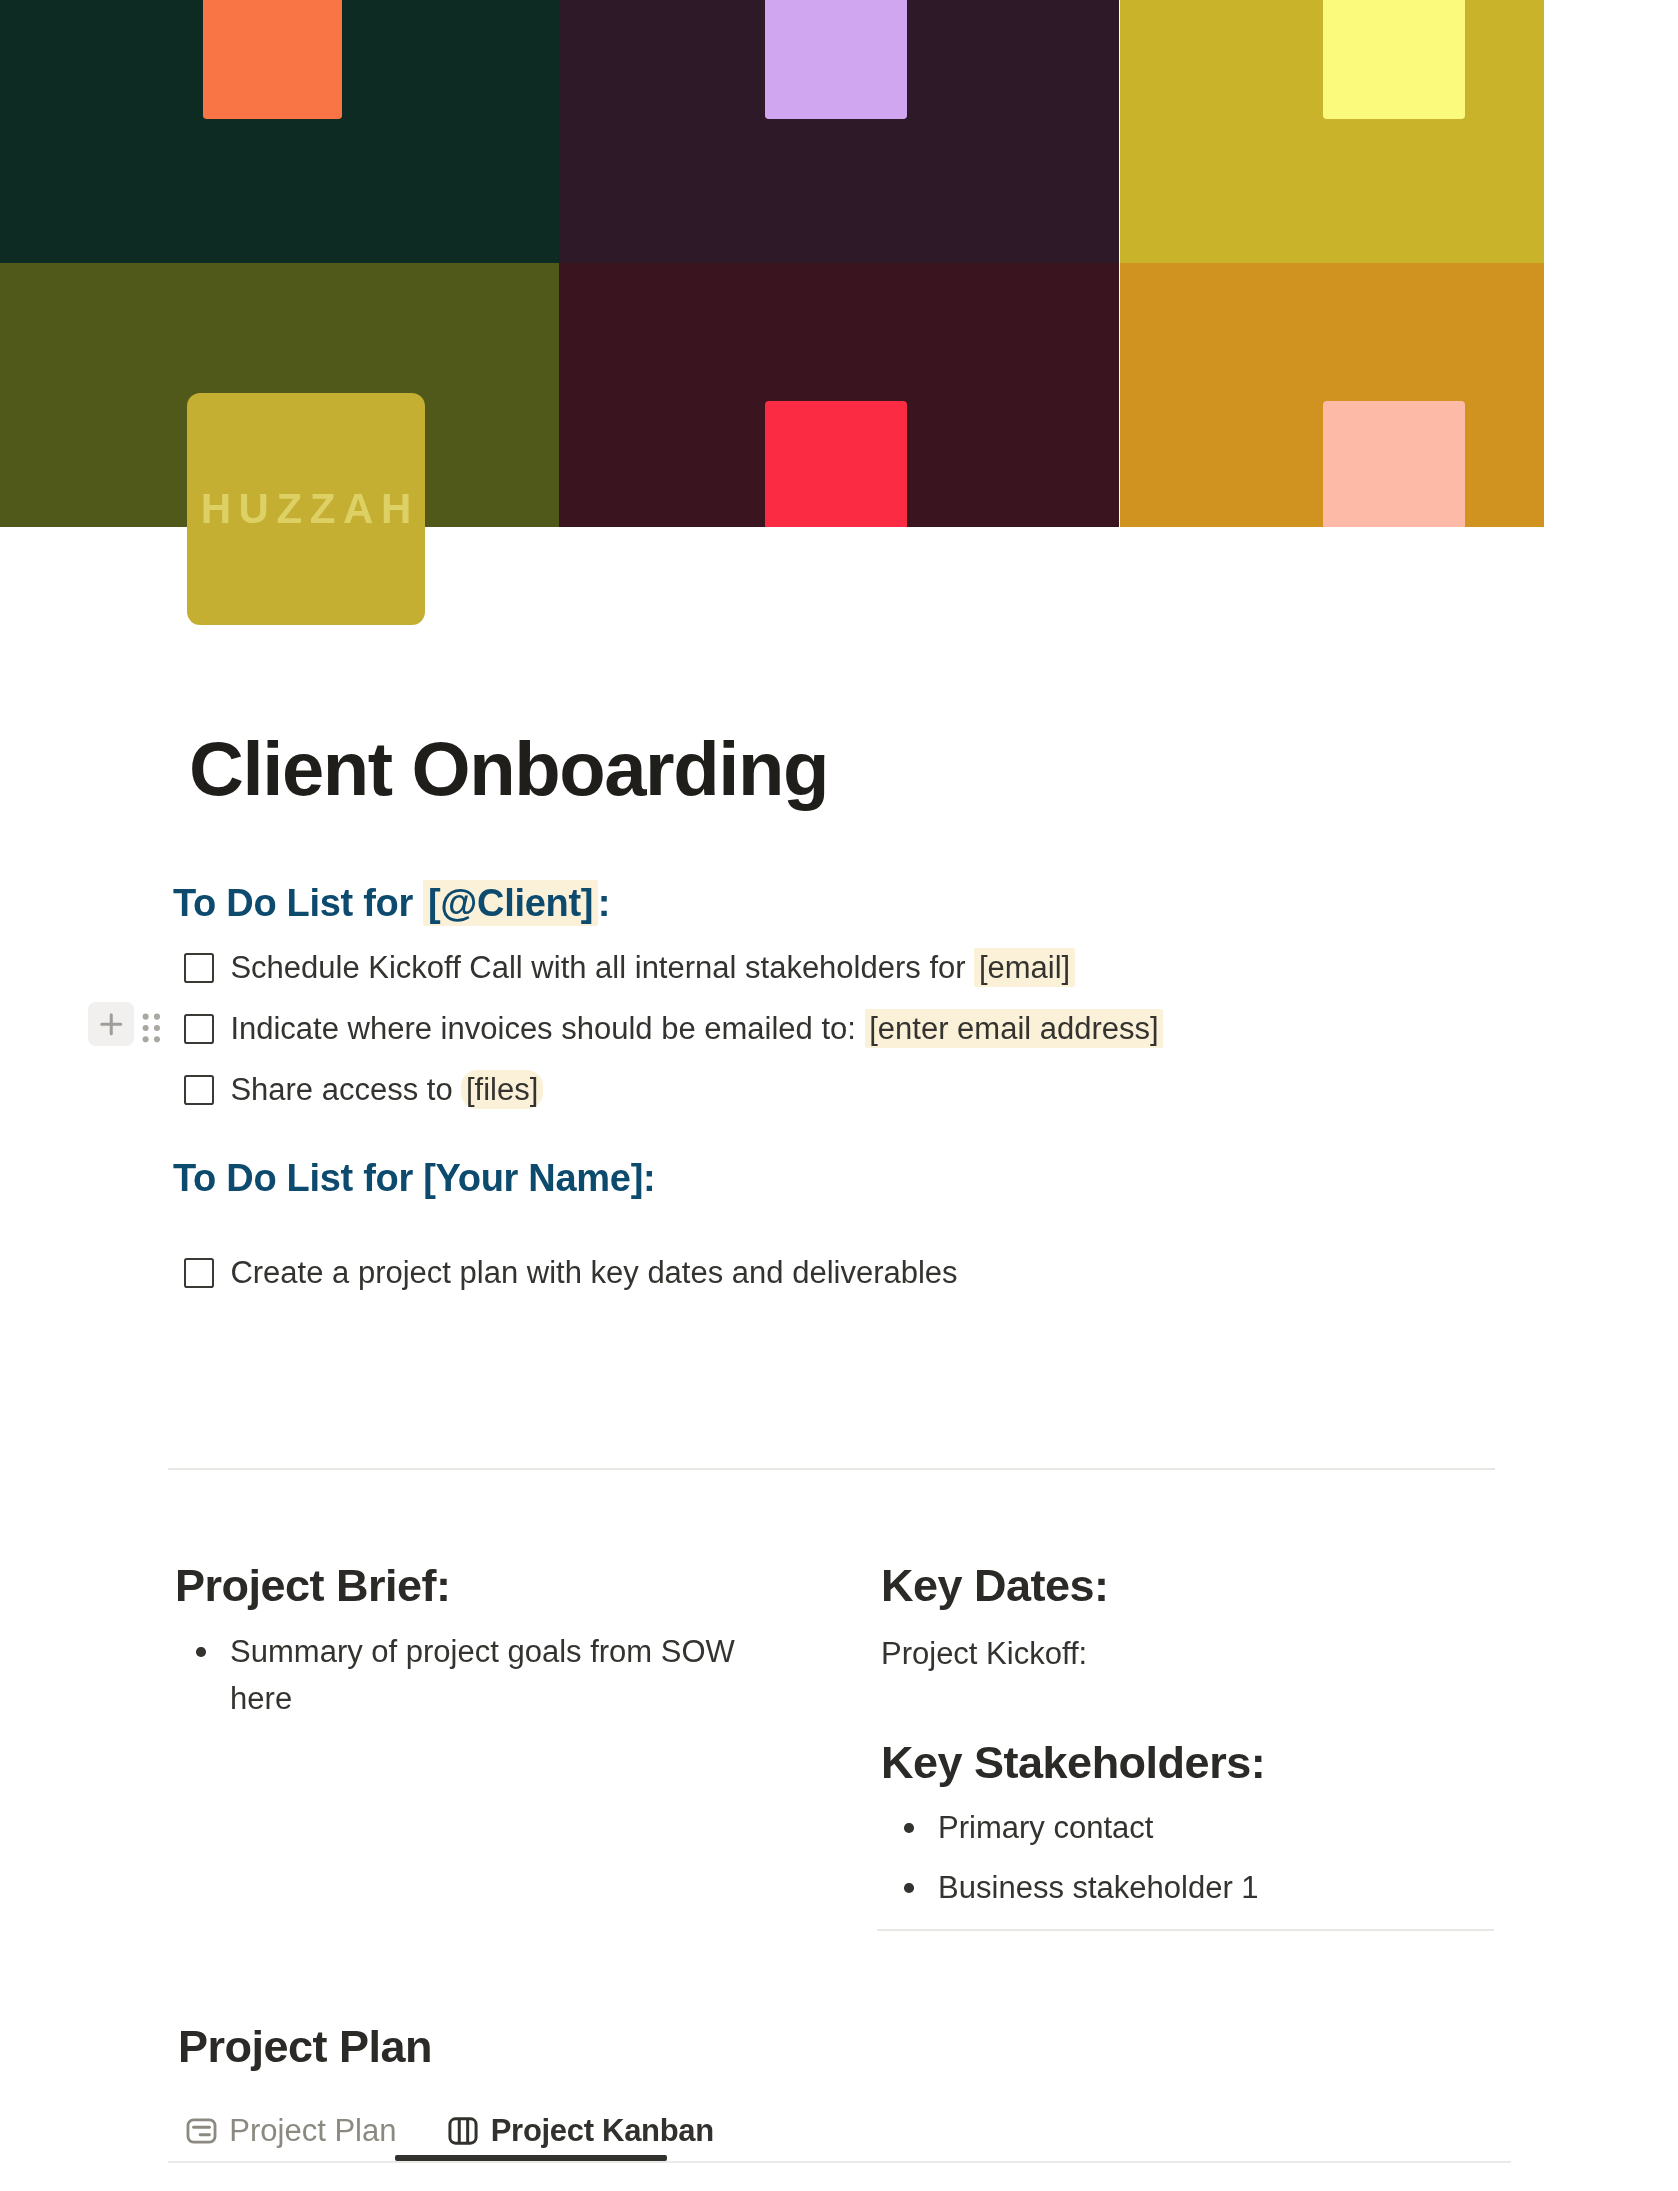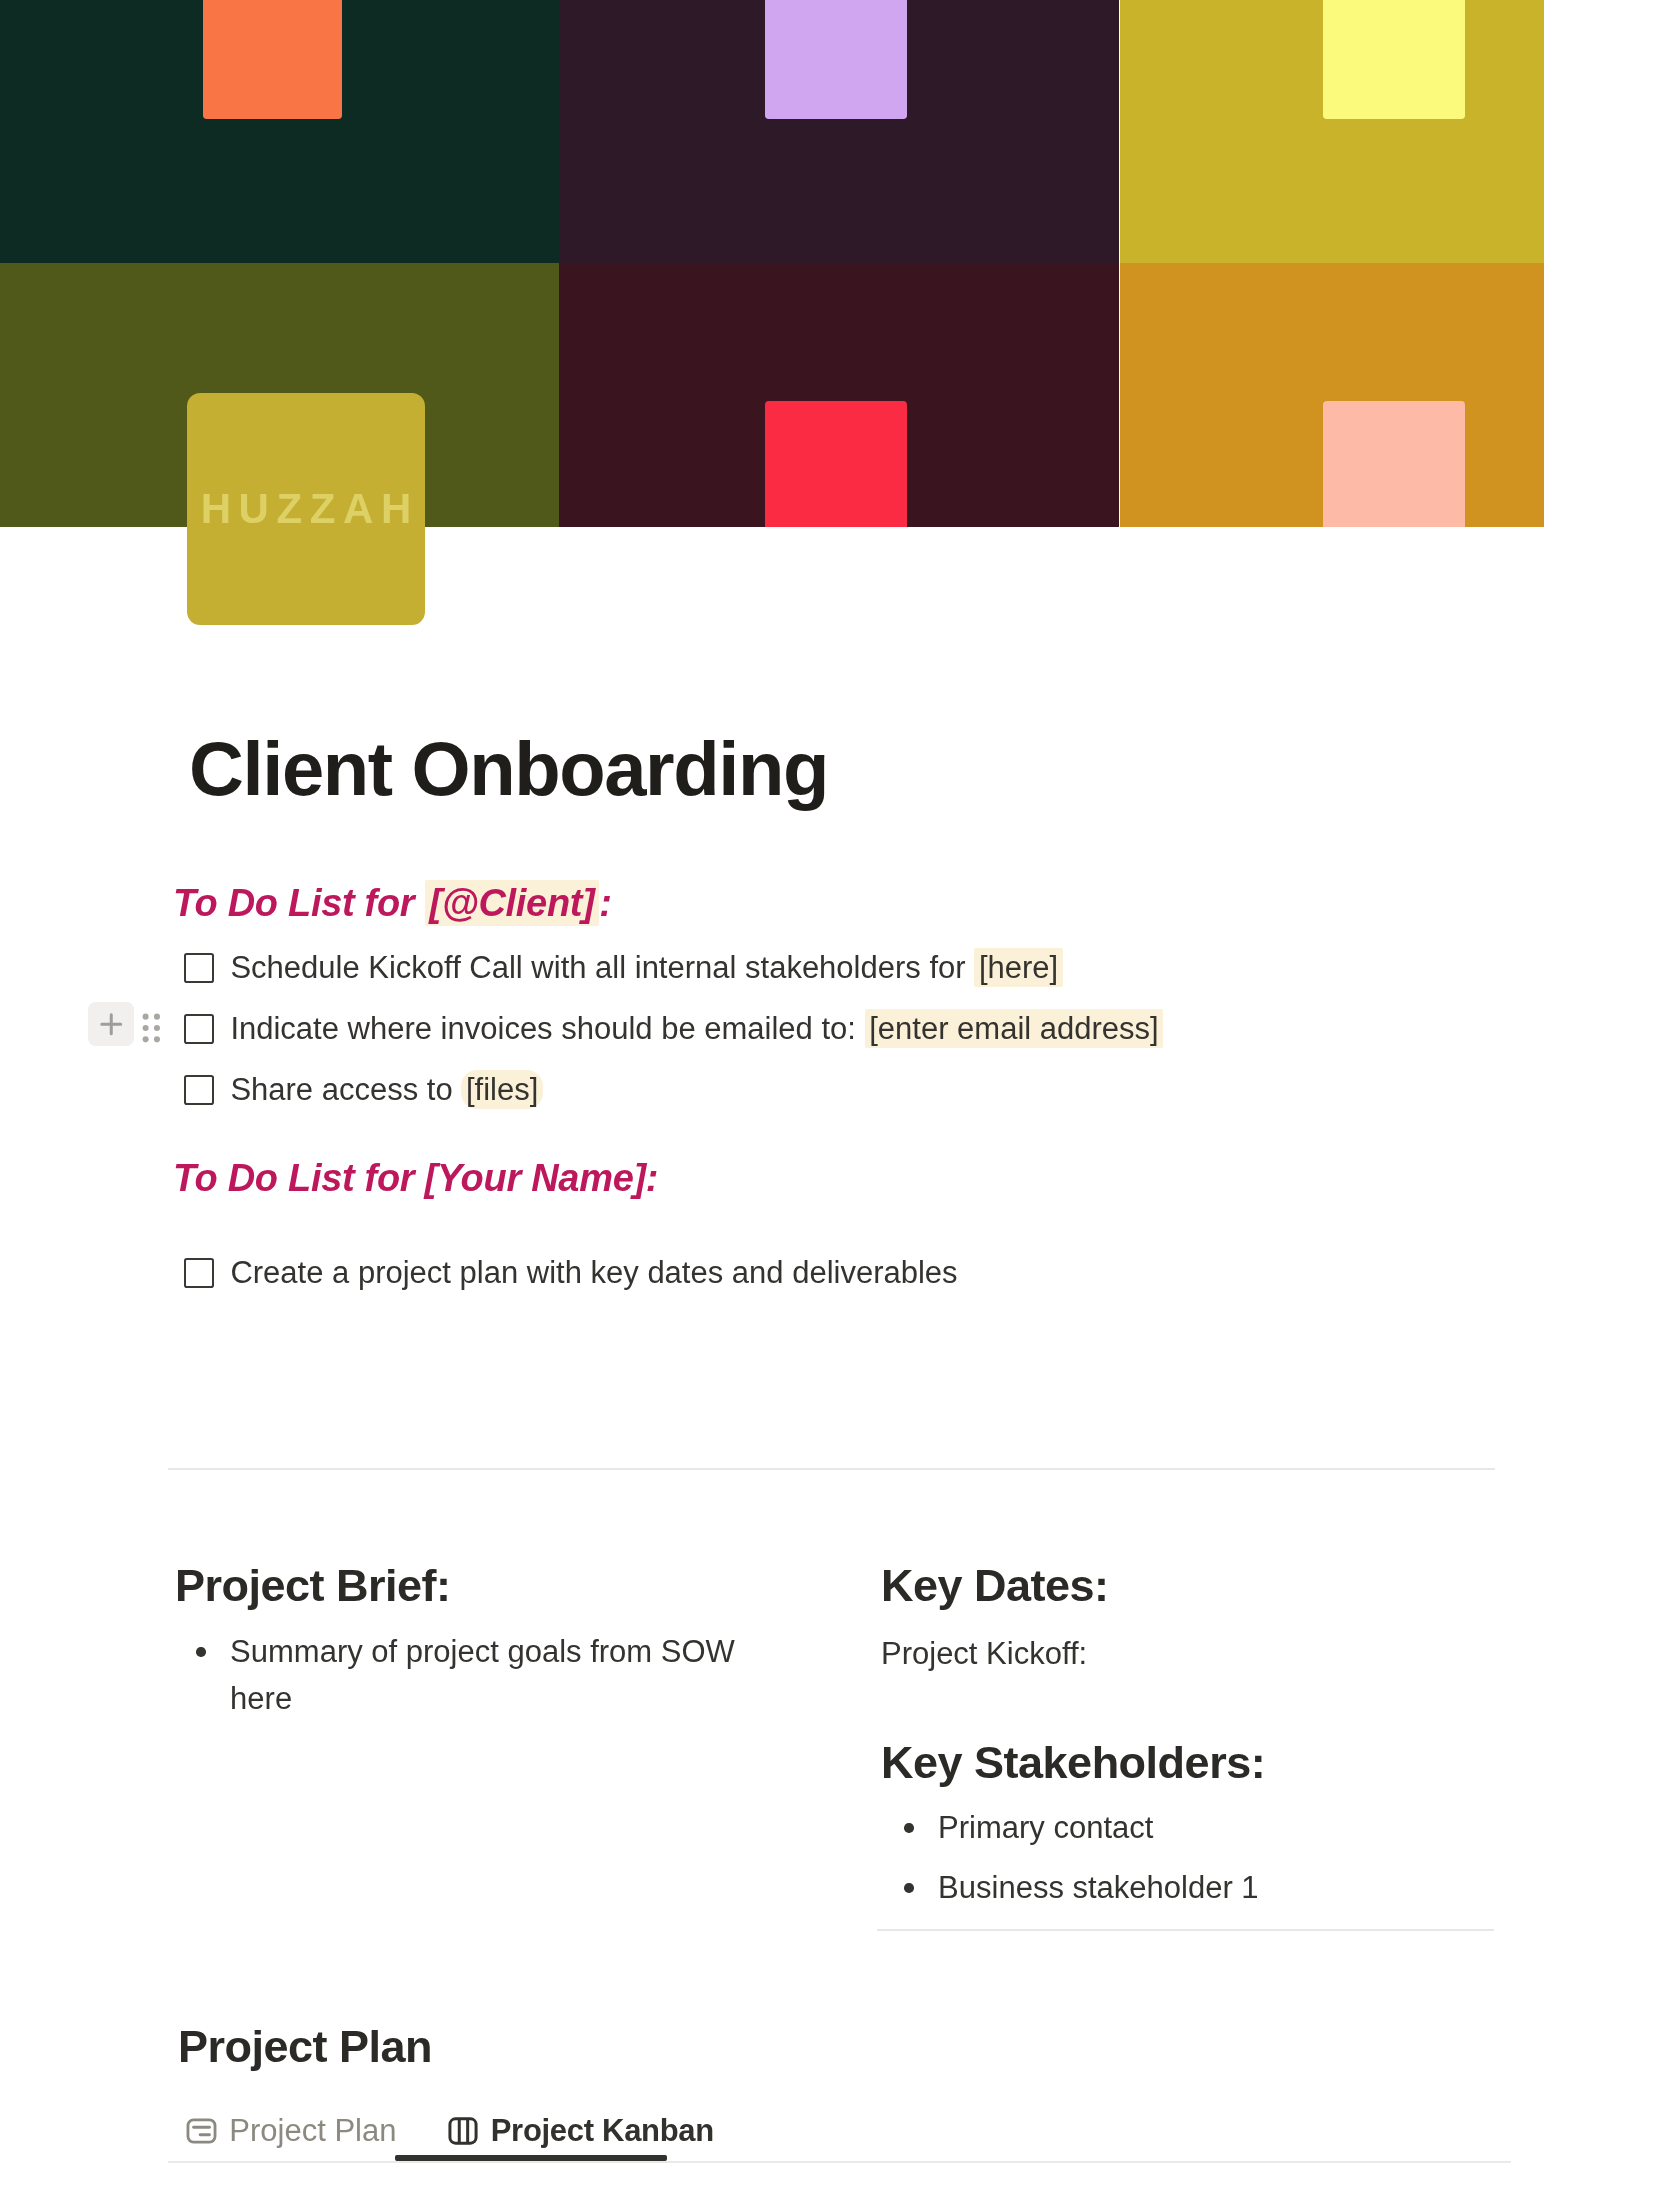--- a/index.html
+++ b/index.html
@@ -23,21 +23,21 @@
   .accent.a5 { left: 1323px; top: 401px; width: 142px; height: 126px; border-radius: 3.8px 3.8px 0 0; }
 
   
   .page-icon { position: absolute; left: 187px; top: 393px; width: 238px; height: 232px;
     border-radius: 13.2px; display: flex; align-items: center; justify-content: center; cursor: pointer; }
   .page-icon span { font-size: 42px; font-weight: 700; letter-spacing: 7.6px; padding-left: 7.6px; }
 
   
   .title { position: absolute; left: 189px; top: 725px; font-size: 76px; font-weight: 700;
     color: #1f1e1b; letter-spacing: -1.4px; }
-  .h3 { position: absolute; font-size: 38px; font-weight: 700; color: #be185d; letter-spacing: -0.3px; font-style: italic; }
+  .h3 { position: absolute; font-size: 38px; font-weight: 700; color: #0c4a6e; letter-spacing: -0.3px; }
   .h3.sec1 { left: 173px; top: 882px; }
   .h3.sec2 { left: 173px; top: 1157px; }
   .h2 { position: absolute; font-size: 45px; font-weight: 700; color: #2b2a26; letter-spacing: -0.5px; }
   .h2.brief { left: 175px; top: 1560px; }
   .h2.dates { left: 881px; top: 1560px; }
   .h2.stake { left: 881px; top: 1737px; }
   .h2.plan  { left: 178px; top: 2021px; }
 
   .hl { padding: 1.9px 4.7px; border-radius: 1.9px; }
 
@@ -123,21 +123,21 @@
     <span class="bar"></span>
   </div>
 
   <h1 class="title">Client Onboarding</h1>
 
   <div class="h3 sec1"><span>To Do List for </span><span class="hl" style="background: rgb(250, 241, 216);">[@Client]</span><span>:</span></div>
 
   <div class="todo-list list1">
     <div class="todo-row">
       <span class="checkbox"></span>
-      <span class="todo-text"><span>Schedule Kickoff Call with all internal stakeholders for </span><span class="hl" style="background: rgb(250, 241, 216);">[here]</span><span></span></span>
+      <span class="todo-text"><span>Schedule Kickoff Call with all internal stakeholders for </span><span class="hl" style="background: rgb(250, 241, 216);">[email]</span><span></span></span>
     </div>
     <div class="todo-row">
       <span class="checkbox"></span>
       <span class="todo-text"><span>Indicate where invoices should be emailed to: </span><span class="hl" style="background: rgb(250, 241, 216);">[enter email address]</span><span></span></span>
     </div>
     <div class="todo-row">
       <span class="checkbox"></span>
       <span class="todo-text"><span>Share access to </span><span class="hl" style="background: rgb(250, 241, 216); border-radius: 16px;">[files]</span><span></span></span>
     </div>
   </div>

